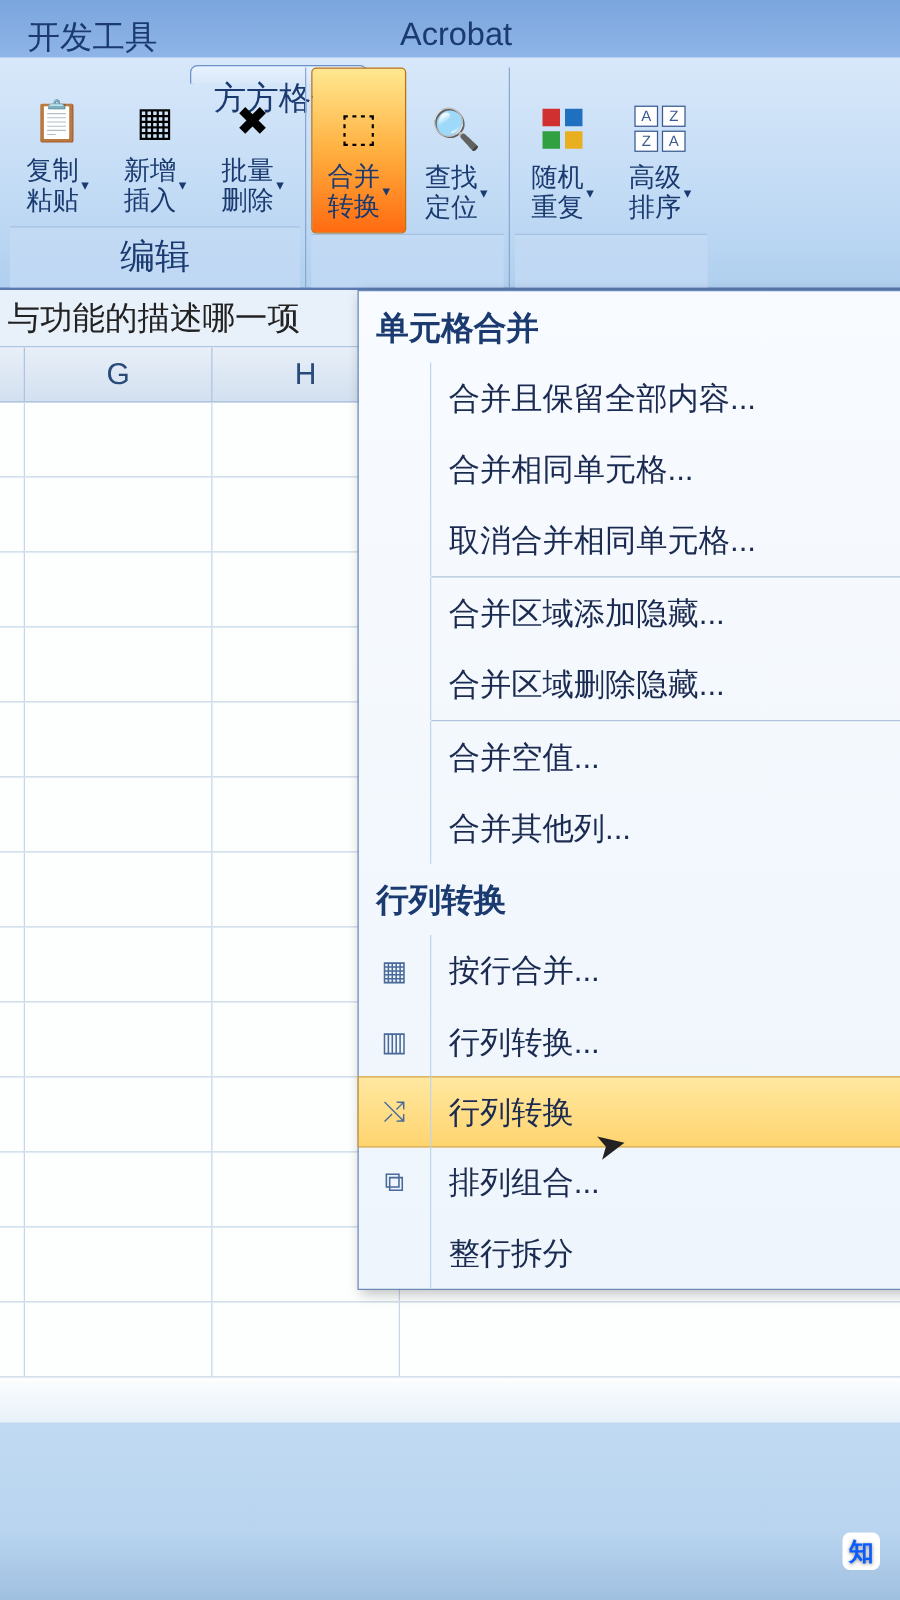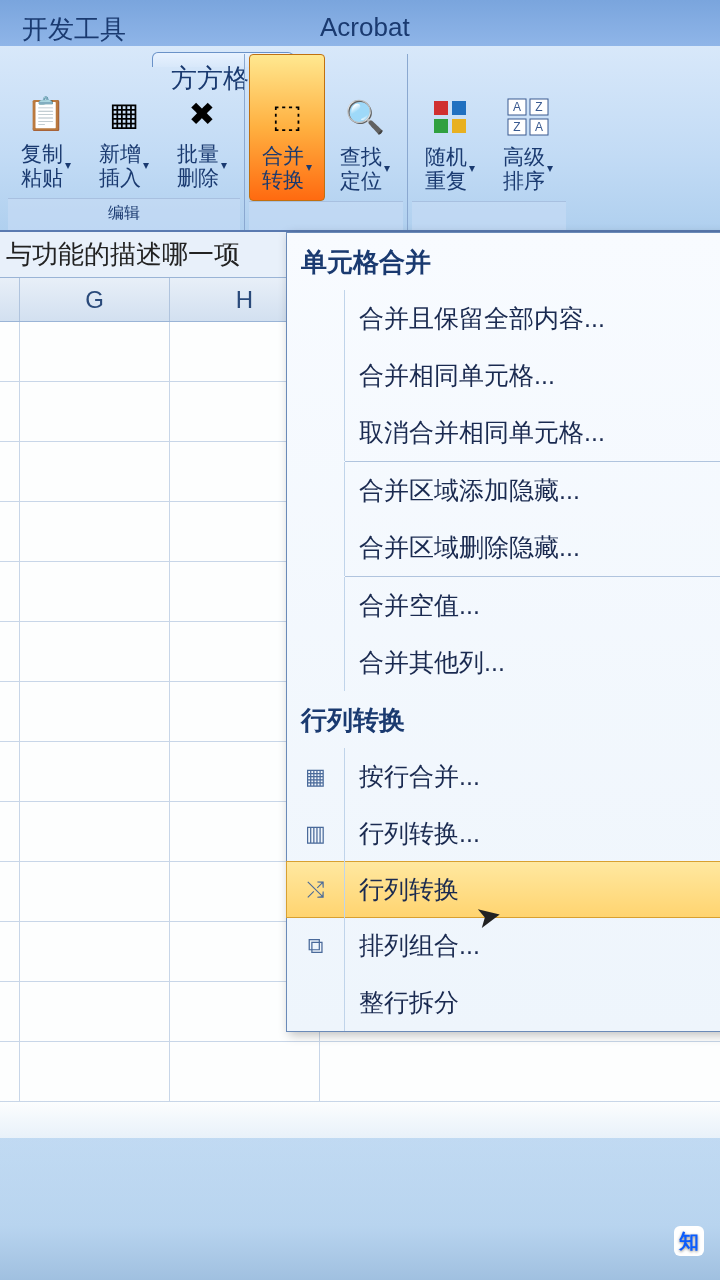--- a/index.html
+++ b/index.html
@@ -64,21 +64,21 @@
       width: 48px; height: 48px;
       display:flex; align-items:center; justify-content:center;
       font-size: 32px;
     }
     .ribbon-btn .lbl {
       font-size: 21px; color: #1a3a70; text-align:right; line-height: 1.15;
       display:flex; align-items:center; gap:2px;
     }
     .drop-arrow { font-size: 12px; color:#1a3a70; }
     .group-label {
-      font-size: 16px; color: #1a3a70; padding: 4px 0 6px;
+      font-size: 28px; color: #1a3a70; padding: 4px 0 6px;
       border-top: 1px solid #a8c0e0; width: 100%; text-align:center;
       background: rgba(200,220,245,0.6);
     }
     .formula-row {
       height: 46px;
       background: #e8f0fa;
       border-bottom: 1px solid #9ab4d6;
       display:flex; align-items:center;
       padding-left: 6px;
       font-size: 26px;

